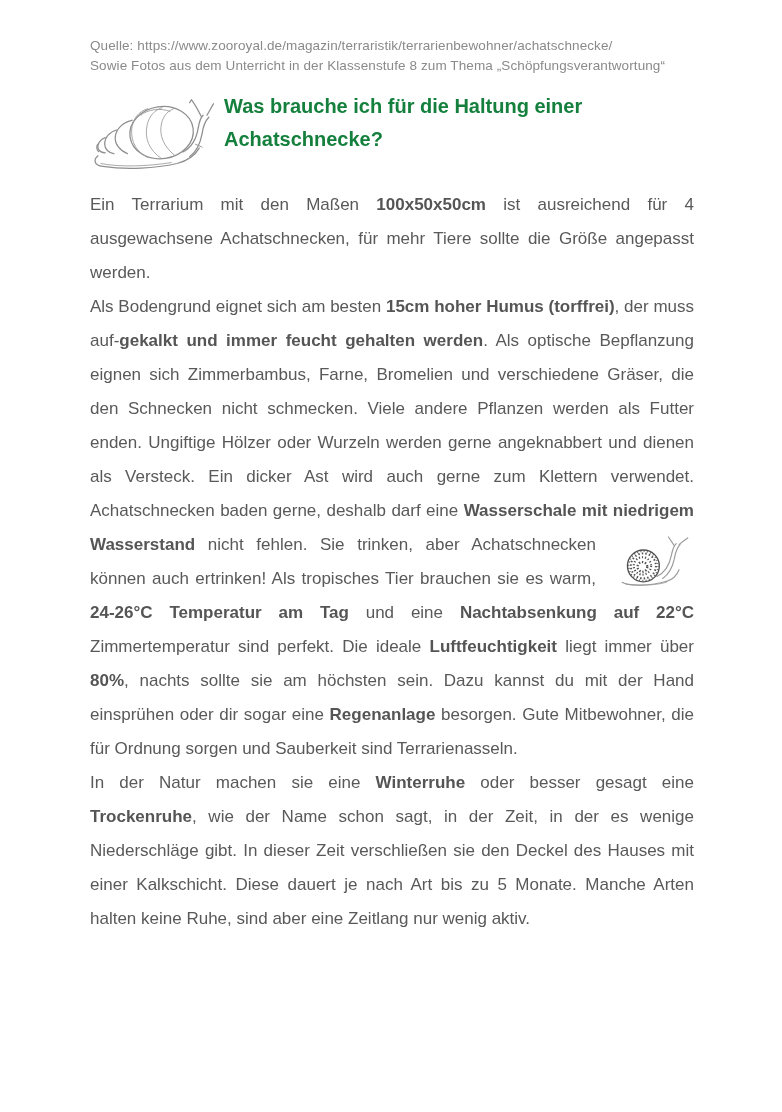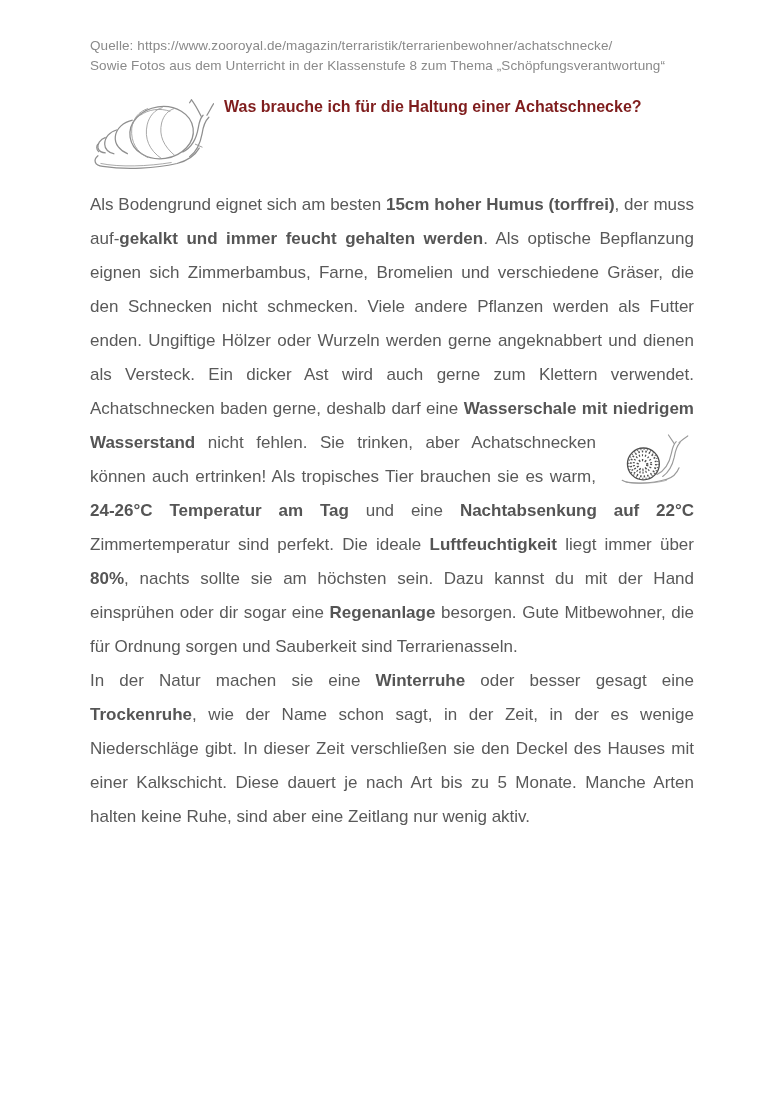--- a/index.html
+++ b/index.html
@@ -40,25 +40,24 @@
     align-items: flex-start;
     gap: 10px;
   }
   .snail-large {
     flex: 0 0 auto;
     margin-top: 6px;
   }
   .title {
     margin: 0;
     max-width: 480px;
-    font-size: 16px;
+    font-size: 20px;
     line-height: 33px;
     font-weight: bold;
-    color: #7f1d1d;
-    text-align: right;
+    color: #15803d;
   }
   .body-text {
     position: absolute;
     left: 90px;
     top: 188px;
     width: 604px;
     font-size: 17px;
     line-height: 34px;
     color: #595959;
     text-align: justify;
@@ -116,20 +115,21 @@
           <path d="M76,65 C63,56 58,44 61,30 C63,21 69,14 77,12"></path>
           <path d="M90,62 C78,52 73,41 76,28 C78,20 83,15 89,13"></path>
           <path d="M54,20 C62,14 74,12 85,16"></path>
         </g>
       </svg>
     </span>
     <h1 class="title">Was brauche ich für die Haltung einer Achatschnecke?</h1>
   </div>
 
   <div class="body-text">
+    <p><span>Ein Terrarium mit den Maßen </span><b>100x50x50cm</b><span> ist ausreichend für 4 ausgewachsene Achatschnecken, für mehr Tiere sollte die Größe angepasst werden.</span></p>
     <p><span>Als Bodengrund eignet sich am besten </span><b>15cm hoher Humus (torffrei)</b><span>, der muss auf-</span><b>gekalkt und immer feucht gehalten werden</b><span>. Als optische Bepflanzung eignen sich Zimmerbambus, Farne, Bromelien und verschiedene Gräser, die den Schnecken nicht schmecken. Viele andere Pflanzen werden als Futter enden. Ungiftige Hölzer oder Wurzeln werden gerne angeknabbert und dienen als Versteck. Ein dicker Ast wird auch gerne zum Klettern verwendet. Achatschnecken baden gerne, deshalb darf eine </span><b>Wasserschale mit niedrigem Wasserstand</b><span> nicht fehlen. </span>
   <span class="snail-float">
     <svg viewBox="0 0 82 56" width="80" height="54" aria-hidden="true">
       <g fill="none" stroke="#9a9a9a" stroke-width="1.2" stroke-linecap="round">
         <path d="M8,48 C14,52 38,52 54,47 C61,45 65,40 67,35"></path>
         <path d="M12,50 C26,52 44,51 54,48" stroke-width="0.8"></path>
         <path d="M44,42 C52,38 57,30 59,20 C60,15 61,11 64,8"></path>
         <path d="M50,44 C56,40 60,33 62,24 C63,18 64,13 68,9"></path>
         <path d="M62,10 C60,7 58,4 56,1"></path>
         <path d="M67,9 C70,6 73,4 76,2"></path>

